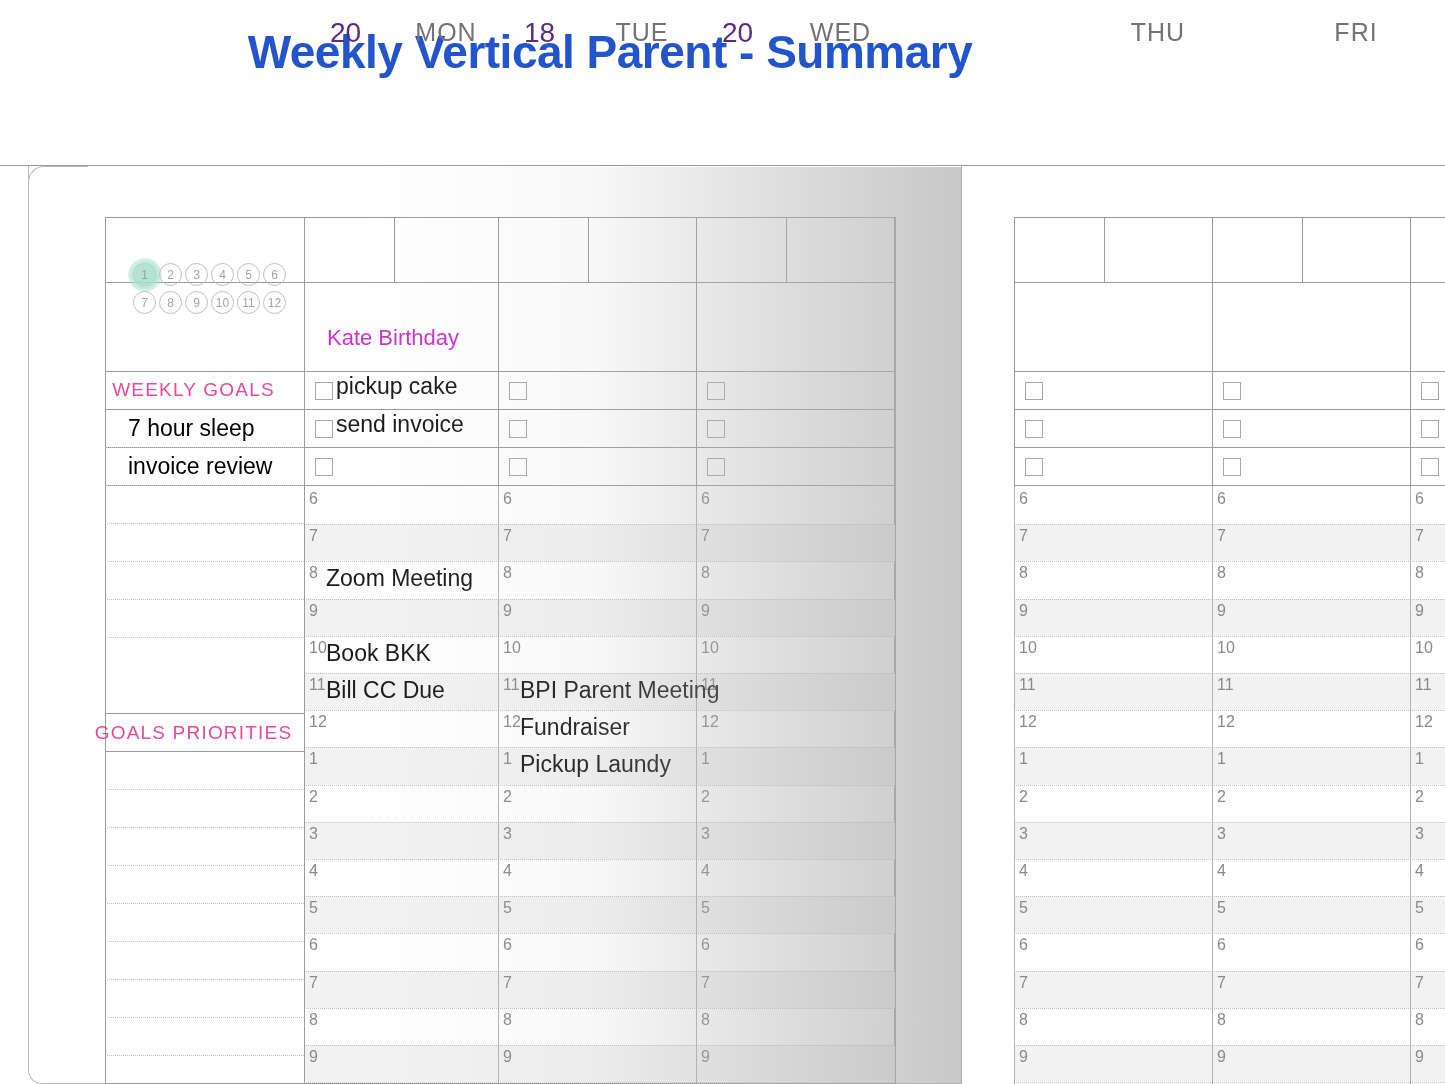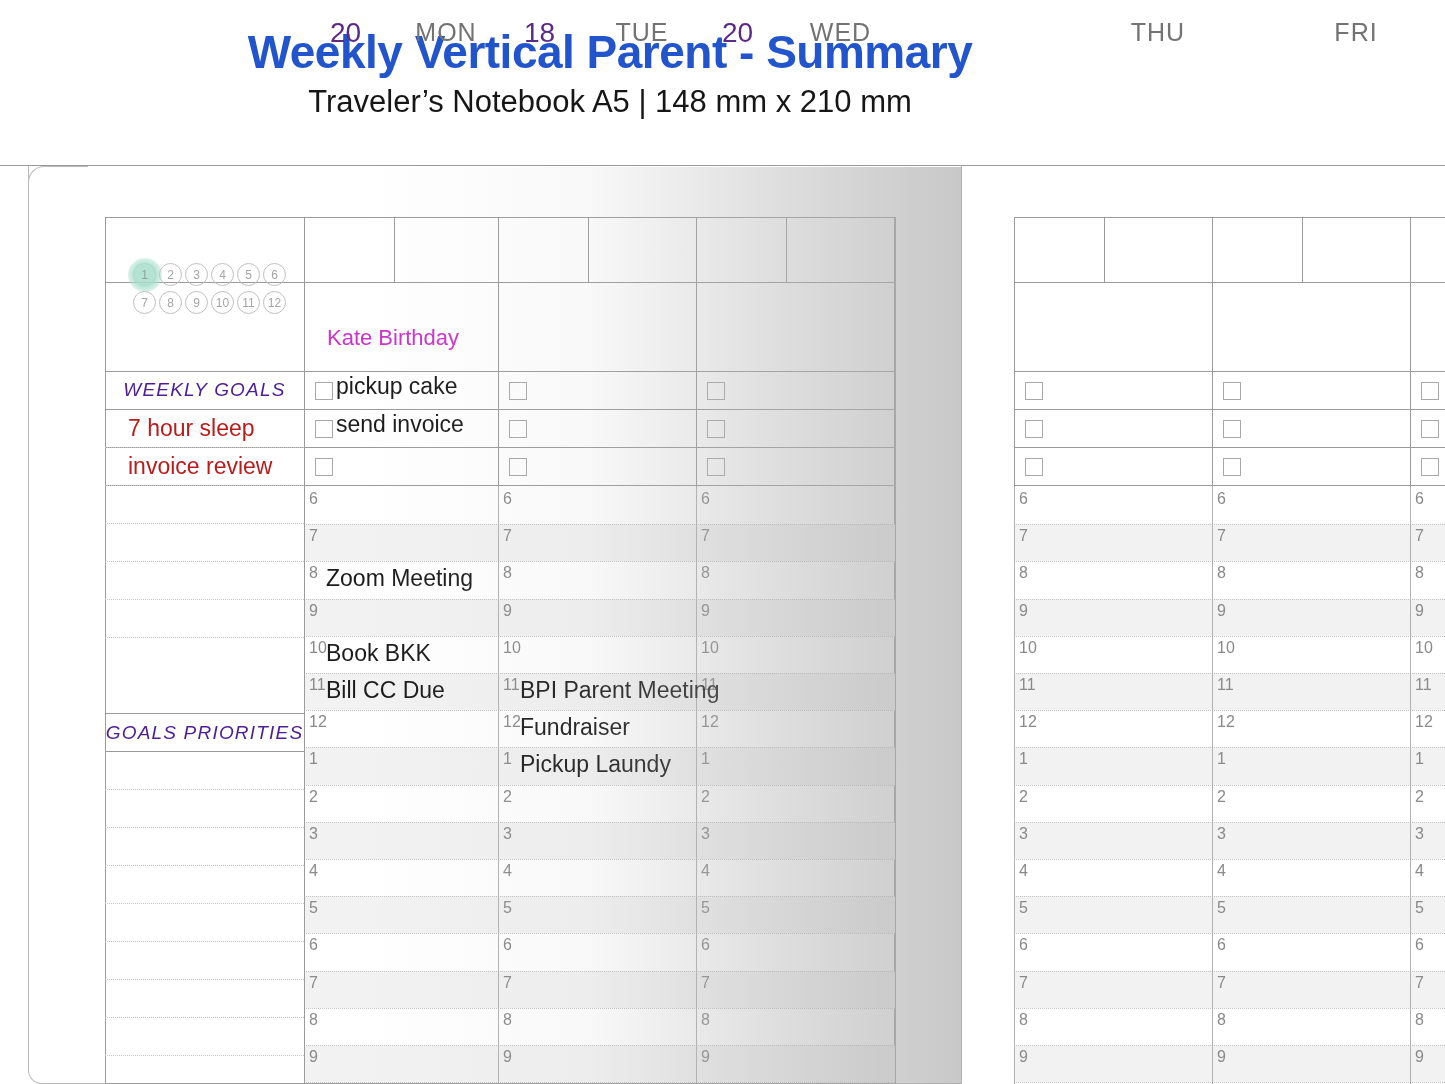--- a/index.html
+++ b/index.html
@@ -108,27 +108,27 @@
     border:1px solid #a8a8a8; background:#ffffff;
     box-sizing:border-box;
   }
   .cbox-label{
     position:absolute;
     font-size:23px; color:#1b1b1b; white-space:nowrap;
   }
 
   
   .side-hdr{
-    position:absolute; left:105px; width:199px; height:38px;
+    position:absolute; left:94px; width:199px; height:38px;
     display:flex;align-items:center;justify-content:center;
-    font-size:19px; color:#4c1d95; letter-spacing:1.2px;font-style:italic;
+    font-size:19px; color:#ec4899; letter-spacing:1.2px;
   }
   .side-goal{
     position:absolute; left:128px;
-    font-size:23px; color:#b91c1c; white-space:nowrap;
+    font-size:23px; color:#000000; white-space:nowrap;
   }
 
   
   .hourband{ position:absolute; background:#f2f2f2; }
   .hournum{
     position:absolute;
     font-size:16px; color:#8a8a8a;
   }
   .evt{
     position:absolute;
@@ -152,21 +152,20 @@
     border-radius:50%;
     background:radial-gradient(circle, rgba(168,222,203,0.85) 45%, rgba(168,222,203,0.30) 75%, rgba(168,222,203,0) 100%);
     z-index:1;
   }
 </style>
 </head>
 <body>
 
 <div class="header">
   <div class="title">Weekly Vertical Parent - Summary</div>
-  <div class="subtitle">Traveler’s Notebook A5 | 148 mm x 210 mm</div>
 </div>
 <div class="top-rule"></div>
 
 <div class="page-left"></div>
 <div class="page-left-corner"></div>
 <div class="page-right"></div>
 
 <div class="grid" id="grid-left"></div>
 
 <div class="months">

